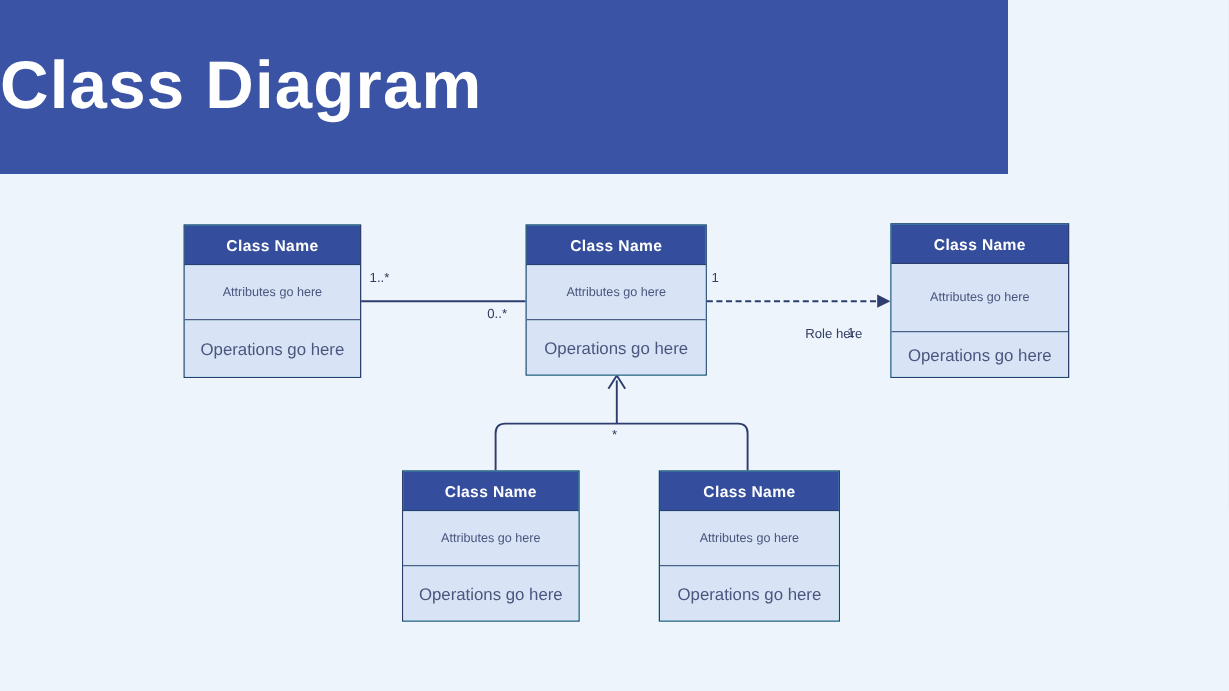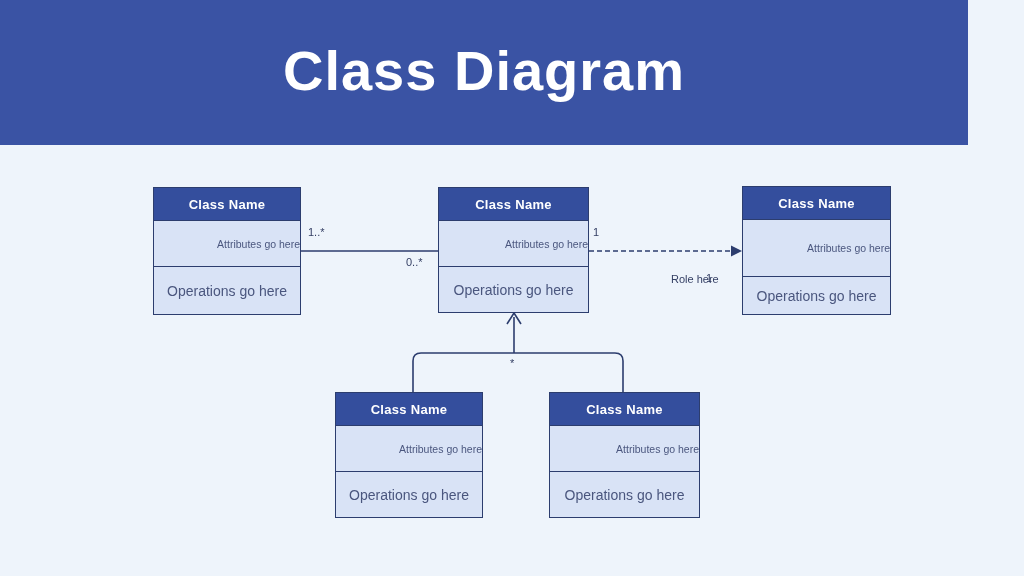--- a/index.html
+++ b/index.html
@@ -3,23 +3,23 @@
 <meta charset="utf-8">
 <style>
   html,body{margin:0;padding:0;background:#dfe6ee;}
   .slide{
     position:relative;width:1024px;height:576px;margin:0 auto;
     background:#eef4fb;overflow:hidden;
     font-family:"Liberation Sans","DejaVu Sans",sans-serif;
   }
   
   .banner{
-    position:absolute;left:0;top:0;width:968px;height:145px;
+    position:absolute;left:0;top:0;width:840px;height:145px;
     background:#3a53a4;
-    display:flex;align-items:center;justify-content:center;
+    display:flex;align-items:center;
   }
   .banner h1{
     margin:0;color:#ffffff;font-size:56px;font-weight:bold;
     letter-spacing:1px;padding-bottom:4px;
   }
   
   .canvas{position:absolute;left:0;top:145px;width:1024px;height:431px;}
   .connector-svg{position:absolute;left:0;top:0;width:1024px;height:431px;pointer-events:none;}
 
   
@@ -29,21 +29,21 @@
     display:flex;flex-direction:column;
   }
   .uml-head{
     background:#344e9d;color:#ffffff;
     height:32px;flex:0 0 32px;
     display:flex;align-items:center;justify-content:center;
     font-size:13px;font-weight:bold;letter-spacing:.3px;
     border-bottom:1px solid #2c3d6e;
   }
   .uml-attr{
-    flex:0 0 45px;display:flex;align-items:center;justify-content:flex-end;
+    flex:0 0 45px;display:flex;align-items:center;justify-content:center;
     font-size:10.5px;color:#4a567e;border-bottom:1px solid #2c3d6e;
     background:#d9e3f6;
   }
   .uml-ops{
     flex:1 1 auto;display:flex;align-items:center;justify-content:center;
     font-size:14px;color:#4a567e;background:#d9e3f6;
   }
   
   .lbl{
     position:absolute;font-size:11px;color:#333e63;white-space:nowrap;

